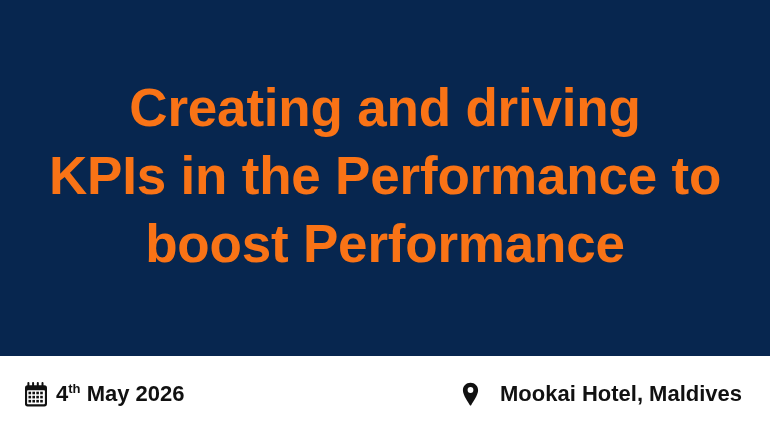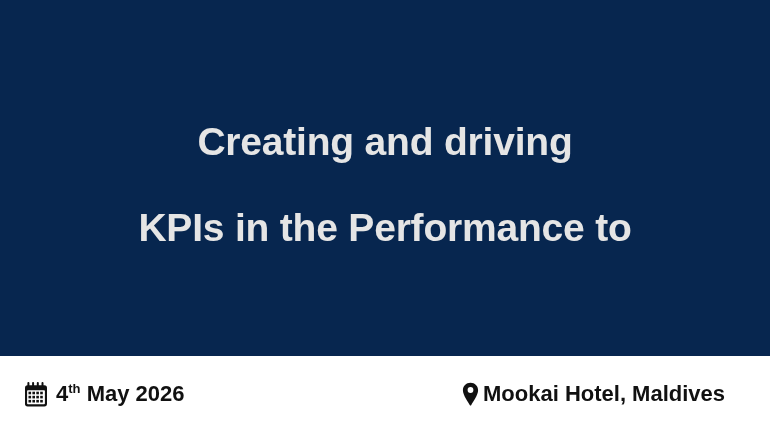--- a/index.html
+++ b/index.html
@@ -36,28 +36,27 @@
   }
 
   .title-block {
     width: 740px;
     text-align: center;
     padding-bottom: 4px;
   }
 
   .title-line {
     display: block;
-    color: #e5e5e5;
+    color: #f97316;
     font-family: "Liberation Sans", sans-serif;
     font-weight: bold;
-    font-size: 39px;
+    font-size: 53px;
     line-height: 68px;
     letter-spacing: -0.2px;
     white-space: nowrap;
-    margin-top: 18px;
   }
 
   
   .footer {
     position: absolute;
     left: 0;
     top: 356px;
     width: 770px;
     height: 77px;
     background: #ffffff;
@@ -85,21 +84,21 @@
     font-size: 22px;
     line-height: 26px;
     white-space: nowrap;
   }
 
   .footer-date .footer-text {
     margin-left: 8px;
   }
 
   .footer-venue .footer-text {
-    margin-left: 4px;
+    margin-left: 21px;
   }
 
   .ord {
     font-size: 13px;
     vertical-align: super;
     line-height: 0;
     font-weight: bold;
   }
 
   .icon {
@@ -121,20 +120,21 @@
 </style>
 </head>
 <body>
 
 <div class="slide">
 
   <div class="hero">
     <div class="title-block">
       <span class="title-line">Creating and driving</span>
       <span class="title-line">KPIs in the Performance to</span>
+      <span class="title-line">boost Performance</span>
     </div>
   </div>
 
   <div class="footer">
 
     <div class="footer-item footer-date">
       <span class="icon cal-icon">
         <svg viewBox="0 0 24 25" width="24" height="25" aria-hidden="true">
 
           <rect x="3.4" y="0" width="2" height="5" rx="0.9" fill="#111111"></rect>

